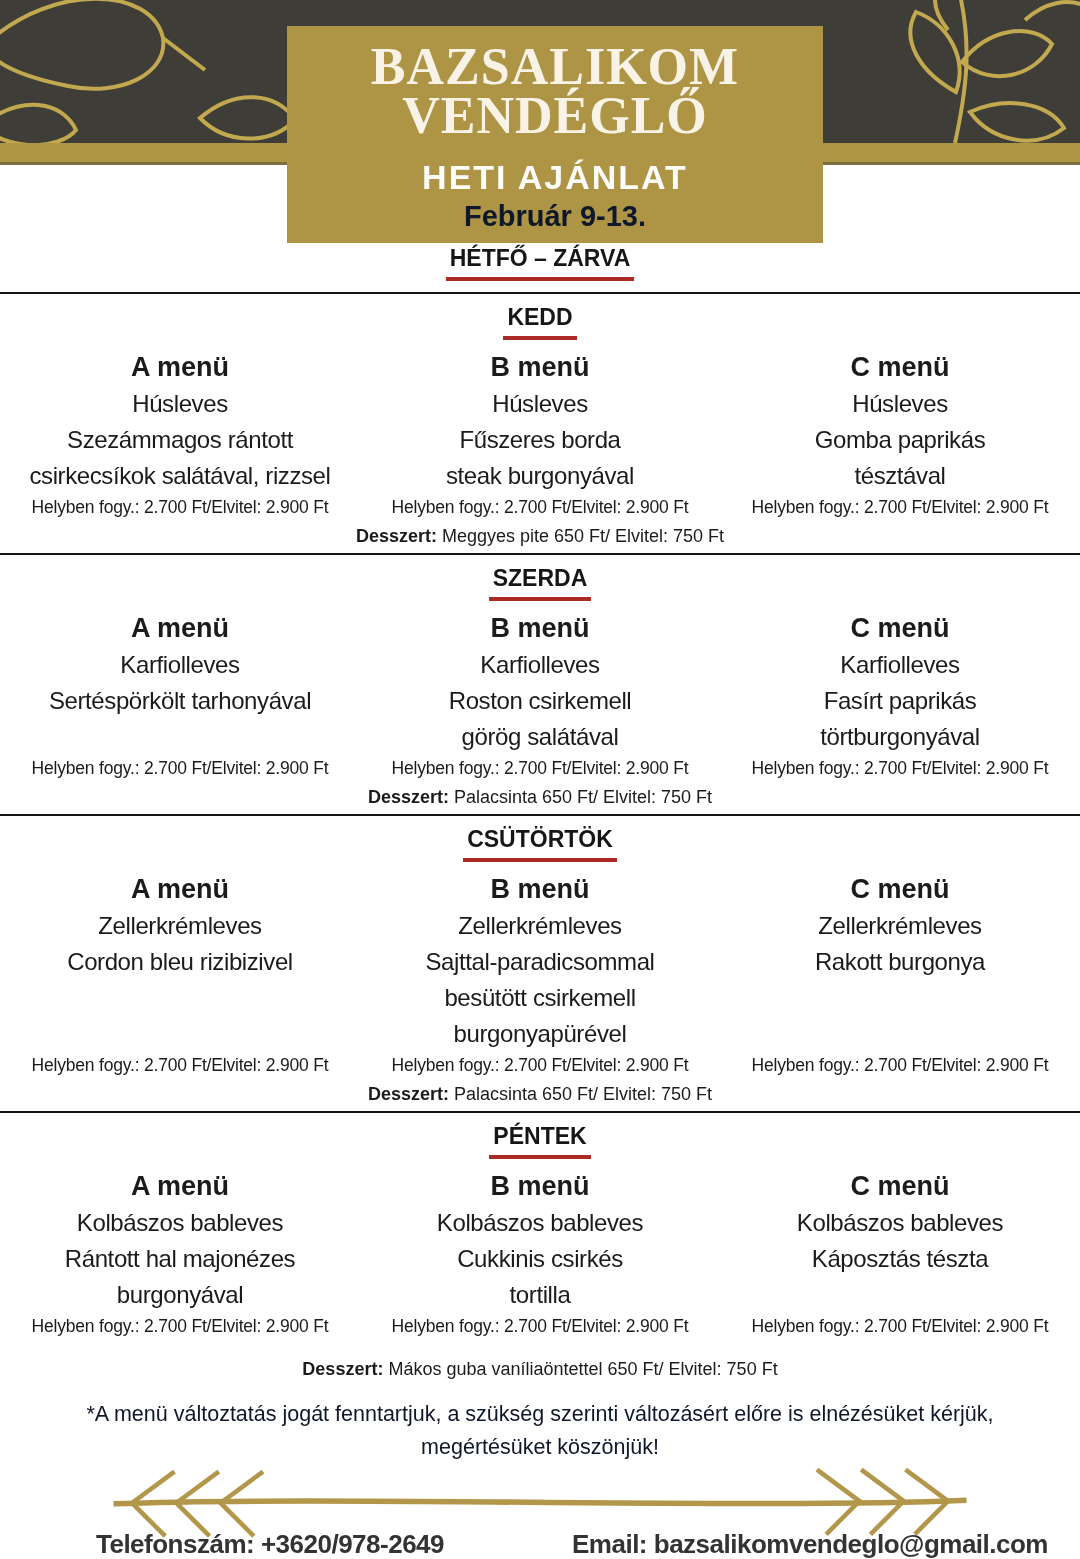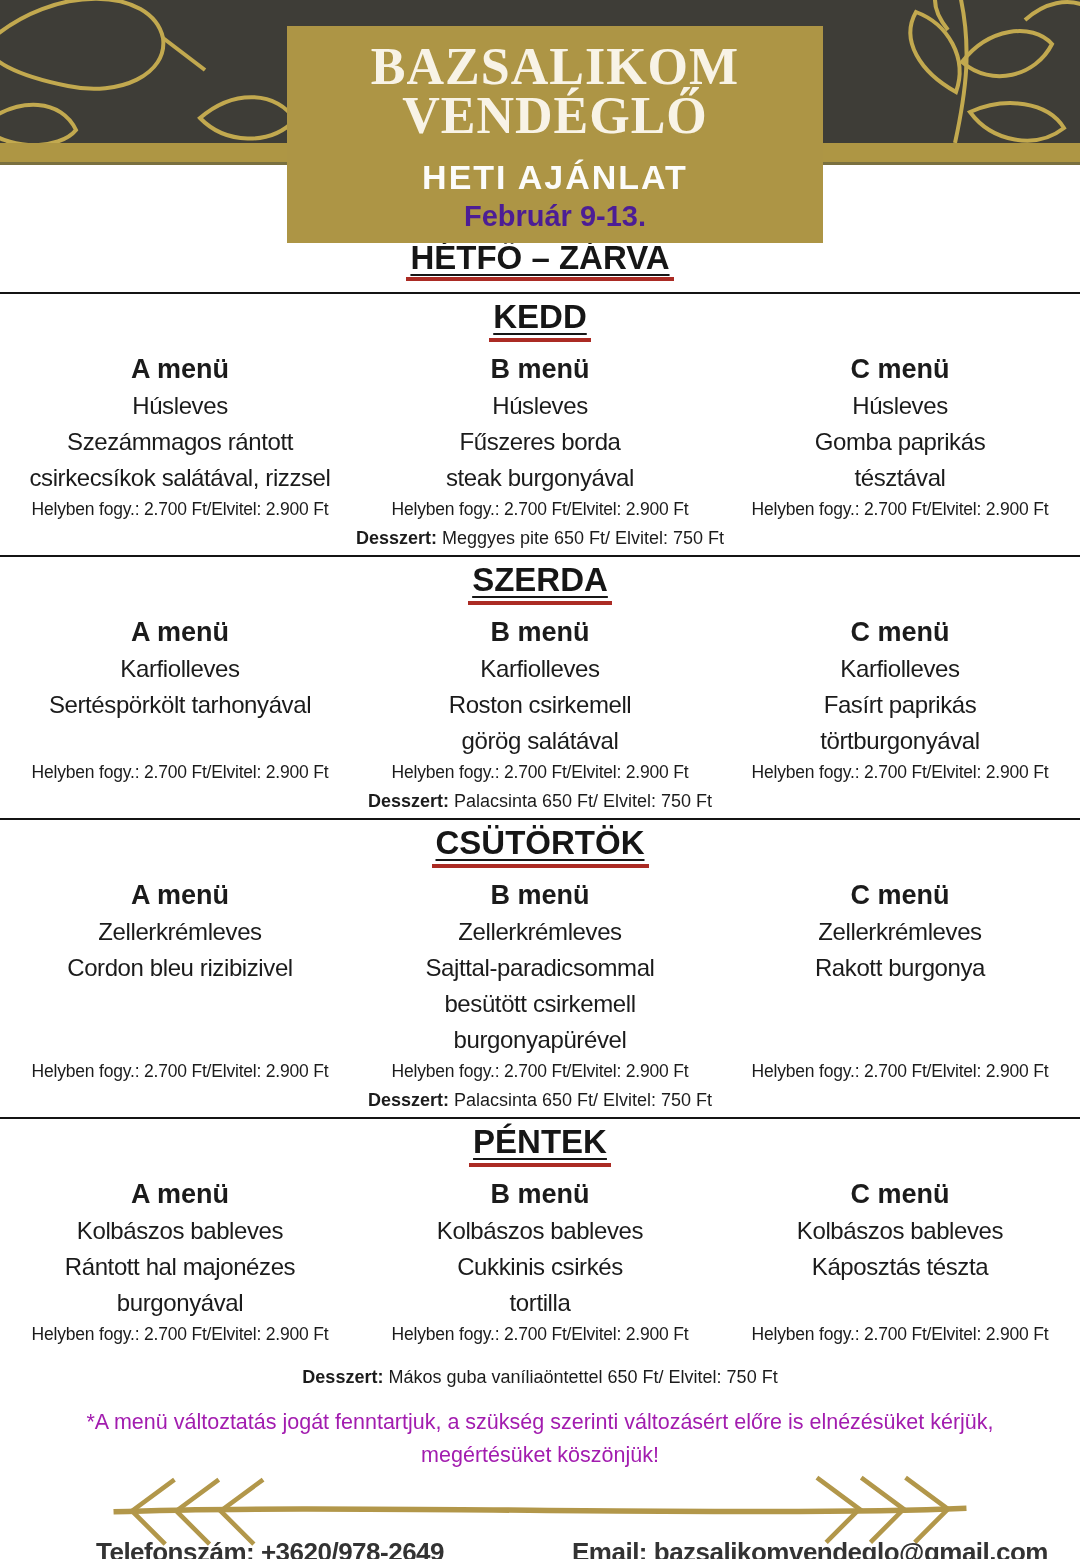--- a/index.html
+++ b/index.html
@@ -21,47 +21,47 @@
     background:#ad9545; text-align:center; z-index:3; box-sizing:border-box; padding-top:16px;
   }
   .title-line {
     font-family:"Liberation Serif", serif; font-weight:700;
     font-size:52px; line-height:49px; color:#f8f3e6; letter-spacing:1px;
   }
   .hero-sub {
     margin-top:19px; font-weight:700; font-size:34px; line-height:36px;
     color:#fcfcfa; letter-spacing:2px;
   }
-  .hero-date { margin-top:5px; font-weight:700; font-size:29px; line-height:32px; color:#4c1d95; }
+  .hero-date { margin-top:5px; font-weight:700; font-size:29px; line-height:32px; color:#0f172a; }
 
   
   hr.rule { border:none; border-top:2px solid #141414; margin:0; }
 
   
   .closed-heading { margin-top:78px; padding-bottom:11px; text-align:center; }
   .day-heading { margin:0; padding-top:8px; text-align:center; }
   .hspan {
     display:inline-block; border-bottom:4px solid #ab2b24; padding:0 4px 4px 4px;
   }
   .hspan .u {
-    font-weight:700; font-size:33px; line-height:30px; color:#161616;
-    text-decoration:underline; text-decoration-thickness:2px; text-underline-offset:5px;
+    font-weight:700; font-size:23px; line-height:30px; color:#161616;
+    text-decoration-thickness:2px; text-underline-offset:5px;
   }
 
   
   .menu-grid { display:grid; grid-template-columns:1fr 1fr 1fr; text-align:center; margin-top:9px; }
   .menu-label { font-weight:700; font-size:27px; line-height:37px; }
   .dish { font-size:24px; line-height:36px; min-height:36px; letter-spacing:-0.4px; }
   .price { font-size:17.5px; line-height:26px; letter-spacing:-0.2px; white-space:nowrap; }
   .dessert { text-align:center; font-size:18px; line-height:28px; margin-top:2px; padding-bottom:3px; }
   .dessert .b { font-weight:700; }
   .day-friday .dessert { margin-top:16px; }
 
   
-  .footnote { margin-top:12px; text-align:center; color:#a21caf; font-size:21.5px; line-height:33px; }
+  .footnote { margin-top:12px; text-align:center; color:#0f172a; font-size:21.5px; line-height:33px; }
   .arrow-wrap { margin-top:2px; text-align:center; height:72px; }
   .contacts {
     margin-top:-10px; display:grid; grid-template-columns:1fr 1fr;
     font-weight:700; font-size:26px; line-height:33px; color:#333333;
     text-align:center; letter-spacing:-0.5px;
   }
 </style>
 </head>
 <body>
 

